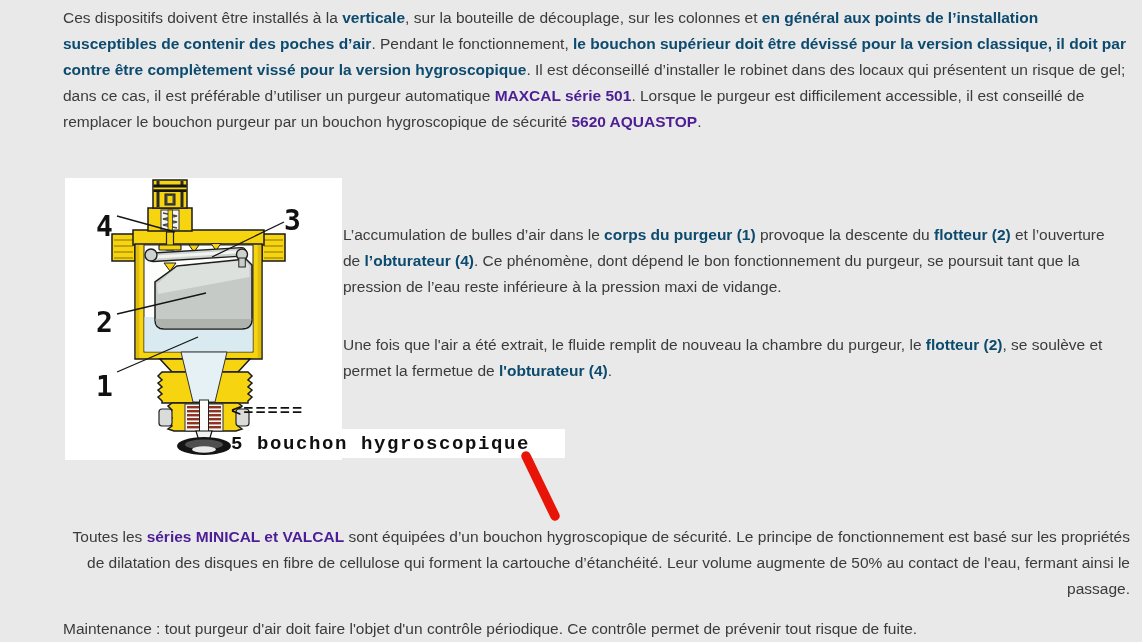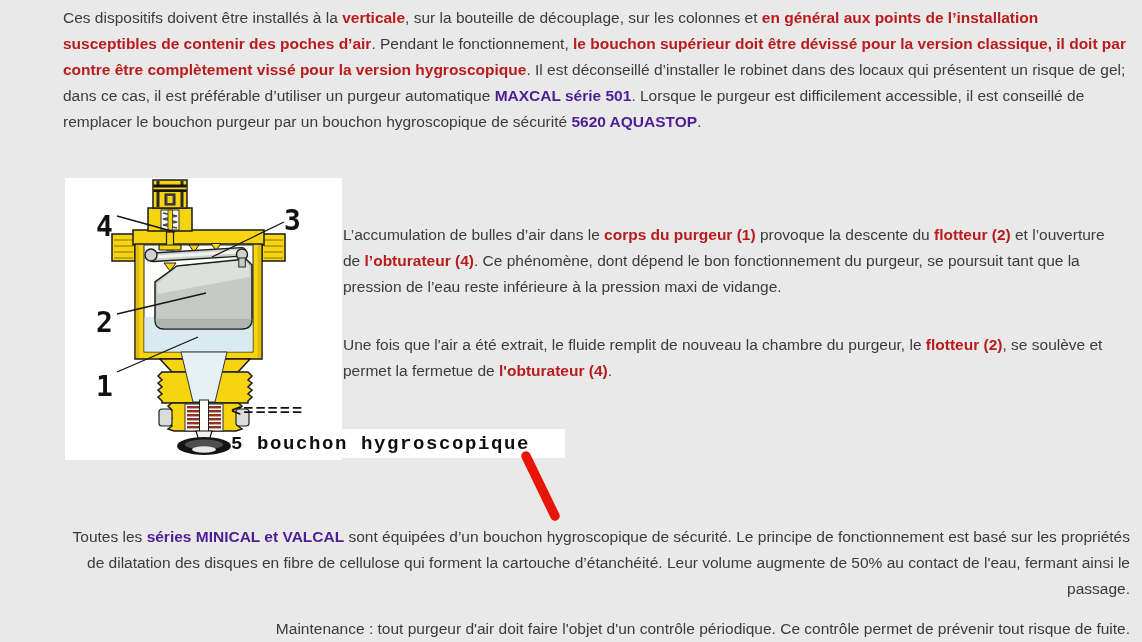--- a/index.html
+++ b/index.html
@@ -1,25 +1,25 @@
 <!DOCTYPE html>
 <html><head>
 <meta charset="utf-8">
 <style>
   html,body{margin:0;padding:0;background:#e9e9e9;}
   .page{position:relative;width:1142px;height:642px;background:#e9e9e9;
         font-family:"Liberation Sans",sans-serif;color:#3b3b3b;overflow:hidden;}
   .para{position:absolute;margin:0;font-size:15.5px;line-height:26px;}
-  .b{font-weight:bold;color:#b91c1c;}
+  .b{font-weight:bold;color:#0c4a6e;}
   .green{color:#4c1d95;font-weight:bold;}
   .intro{left:63px;top:5px;width:1067px;}
   .col1{left:343px;top:222px;width:770px;}
   .col2{left:343px;top:332px;width:770px;}
   .bottom1{left:63px;top:524px;width:1067px;text-align:right;}
-  .bottom2{left:63px;top:616px;width:1067px;text-align:right;}
+  .bottom2{left:63px;top:616px;width:1067px;}
   .figure{position:absolute;left:65px;top:178px;width:277px;height:282px;background:#ffffff;}
   .caption-strip{position:absolute;left:342px;top:429px;width:223px;height:29px;background:#ffffff;}
   .annot{position:absolute;font-family:"Liberation Mono","DejaVu Sans Mono",monospace;
          font-weight:bold;color:#101010;white-space:nowrap;}
   .arrow-text{left:231px;top:403px;font-size:17px;letter-spacing:2px;line-height:18px;}
   .caption{left:231px;top:434px;font-size:19px;letter-spacing:1.6px;line-height:21px;}
   .red-arrow{position:absolute;left:505px;top:443px;}
 </style>
 </head>
 <body>

